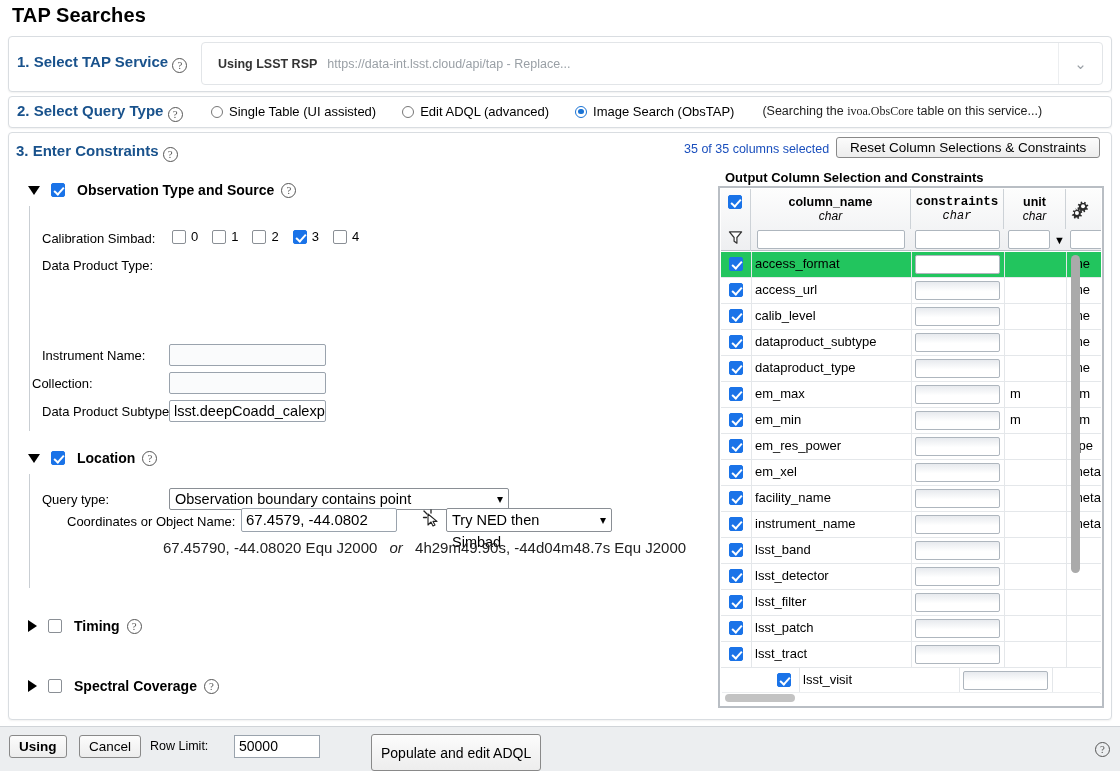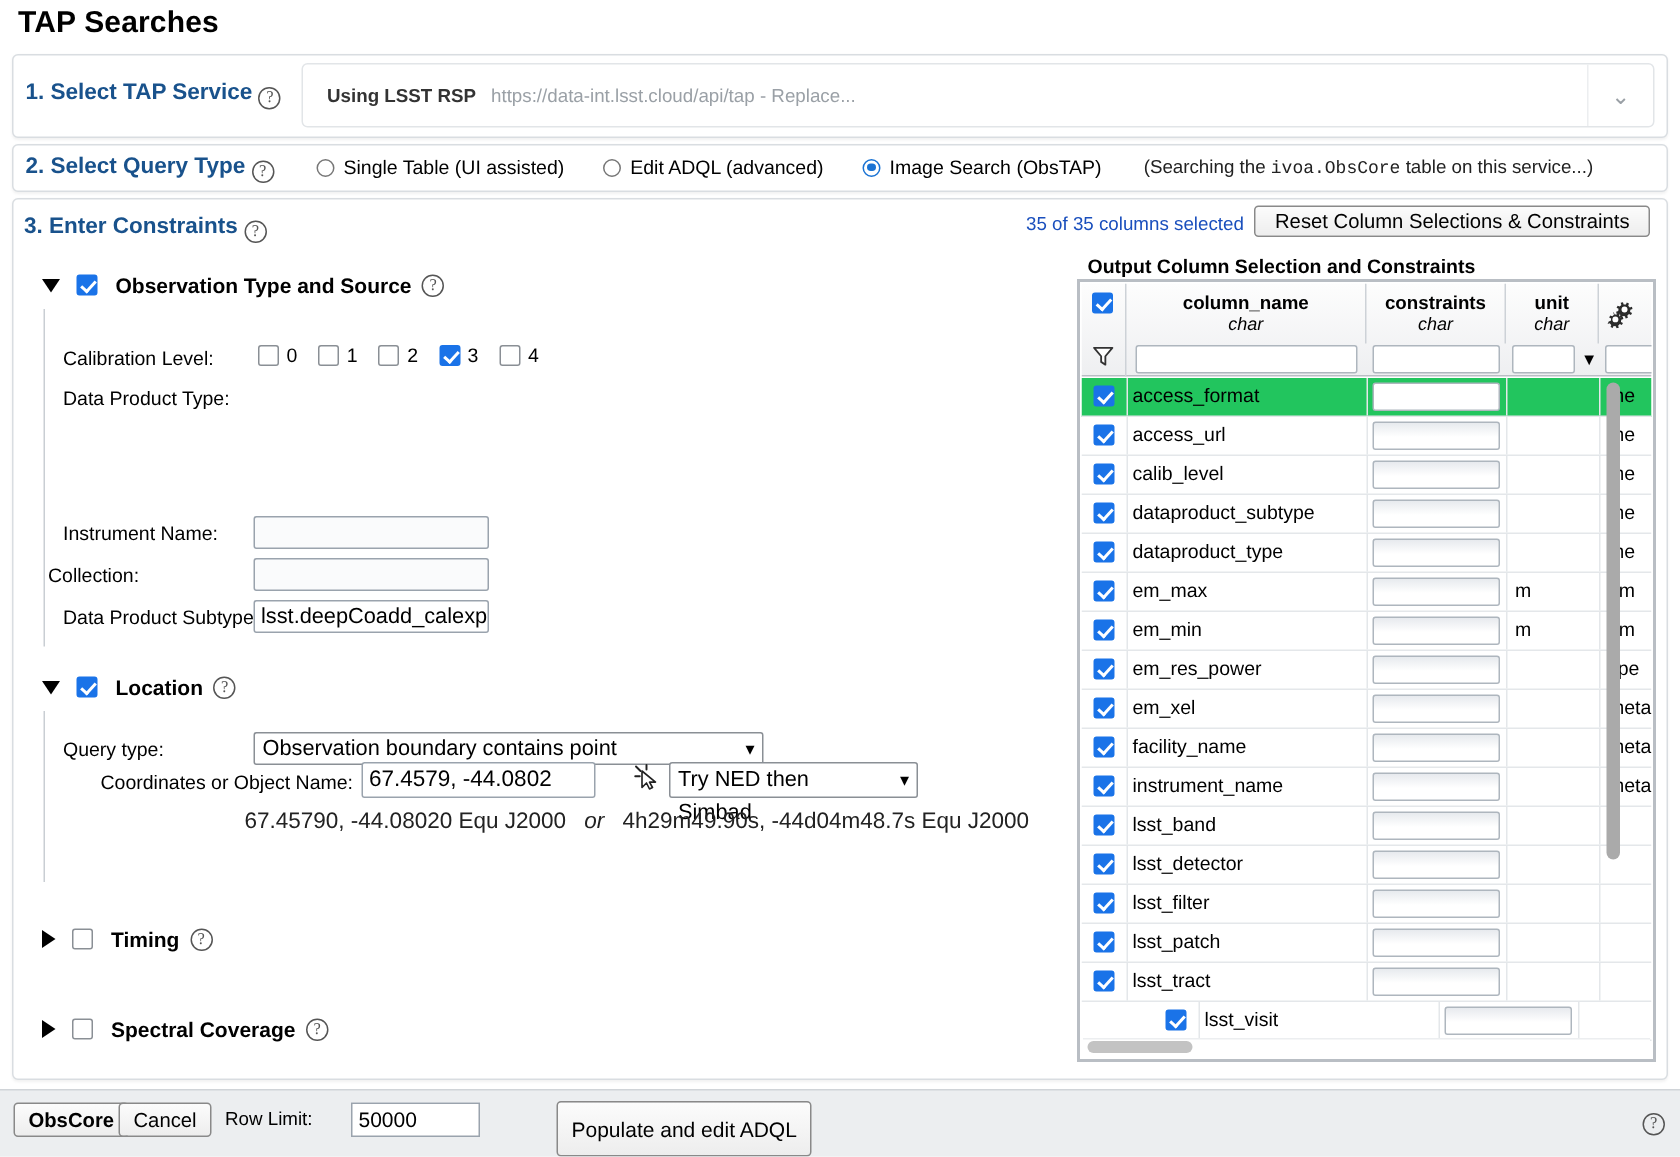--- a/index.html
+++ b/index.html
@@ -68,21 +68,21 @@
     border: 1.5px solid #777; background: #fff; margin-right: 6px;
     position: relative; flex: none;
   }
   .rad.on { border-color: #1a73d4; }
   .rad.on::after {
     content: ""; position: absolute; left: 2.2px; top: 2.2px;
     width: 5.5px; height: 5.5px; border-radius: 50%; background: #1a73d4;
   }
   .radio-opt span { font-size: 13px; }
   .note { font-size: 12.5px; color: #222; margin-left: 2px; }
-  .note code { font-family: Liberation Mono, monospace; font-size: 12px; }
+  .note code { font-family: Liberation Serif, serif; font-size: 12px; }
 
   
   #col-count {
     position: absolute; left: 684px; top: 142px;
     color: #1a4fbd; font-size: 12.5px; cursor: pointer;
   }
   #reset-btn {
     position: absolute; left: 836px; top: 137px; height: 21px;
     padding: 0 13px;
     background: linear-gradient(#fcfcfc,#ededed);
@@ -289,21 +289,21 @@
   <button id="reset-btn">Reset Column Selections &amp; Constraints</button>
 
   <div class="sec-head" style="left:28px; top:182px;">
     <span class="tri down"></span>
     <span class="cb on"></span>
     <span class="sec-title">Observation Type and Source</span>
     <span class="help-icon">?</span>
   </div>
   <div class="rail" style="left:29px; top:206px; height:225px;"></div>
 
-  <div class="fld-label" style="left:42px; top:231px;">Calibration Level:</div>
+  <div class="fld-label" style="left:42px; top:231px;">Calibration Simbad:</div>
   <div style="position:absolute; left:172px; top:229px; display:flex; align-items:center; gap:0;">
     <label style="display:flex;align-items:center;margin-right:14px;">
       <span class="cb"></span>
       <span style="margin-left:5px;font-size:13px;">0</span>
     </label>
     <label style="display:flex;align-items:center;margin-right:14px;">
       <span class="cb"></span>
       <span style="margin-left:5px;font-size:13px;">1</span>
     </label>
     <label style="display:flex;align-items:center;margin-right:14px;">
@@ -389,21 +389,21 @@
             <svg width="15" height="15" viewBox="0 0 16 16">
               <path d="M1.5 2 H14.5 L9.5 8 V14 L6.5 12 V8 Z" fill="#fff" stroke="#333" stroke-width="1.3" stroke-linejoin="round"></path>
             </svg>
           </span>
         </div>
 
         <div class="th" style="left:30px; width:160px;">
           <span class="n">column_name</span>
           <span class="t">char</span>
         </div>
-        <div class="th" style="left:190px; width:93px;">
+        <div class="th" style="left:190px; width:93px;font-family:Liberation Mono, monospace;">
           <span class="n">constraints</span>
           <span class="t">char</span>
         </div>
         <div class="th" style="left:283px; width:62px;">
           <span class="n">unit</span>
           <span class="t">char</span>
         </div>
         <div class="th" style="left:345px; width:37px; border-right:none;"></div>
 
         <div id="gear-cell">
@@ -616,20 +616,20 @@
           </div>
         </div>
 
       <div id="vscroll"></div>
       <div id="hscroll-track"></div>
       <div id="hscroll"></div>
     </div>
   </div>
 
   <div id="toolbar"></div>
-  <button class="btn" id="btn-search">ObsCore</button>
+  <button class="btn" id="btn-search">Using</button>
   <button class="btn" id="btn-cancel">Cancel</button>
   <div id="lbl-rowlimit">Row Limit:</div>
   <div id="inp-rowlimit">50000</div>
   <button class="btn" id="btn-adql">Populate and edit ADQL</button>
   <span class="help-icon" id="help-bottom">?</span>
 
 </div>
 
 </body></html>

